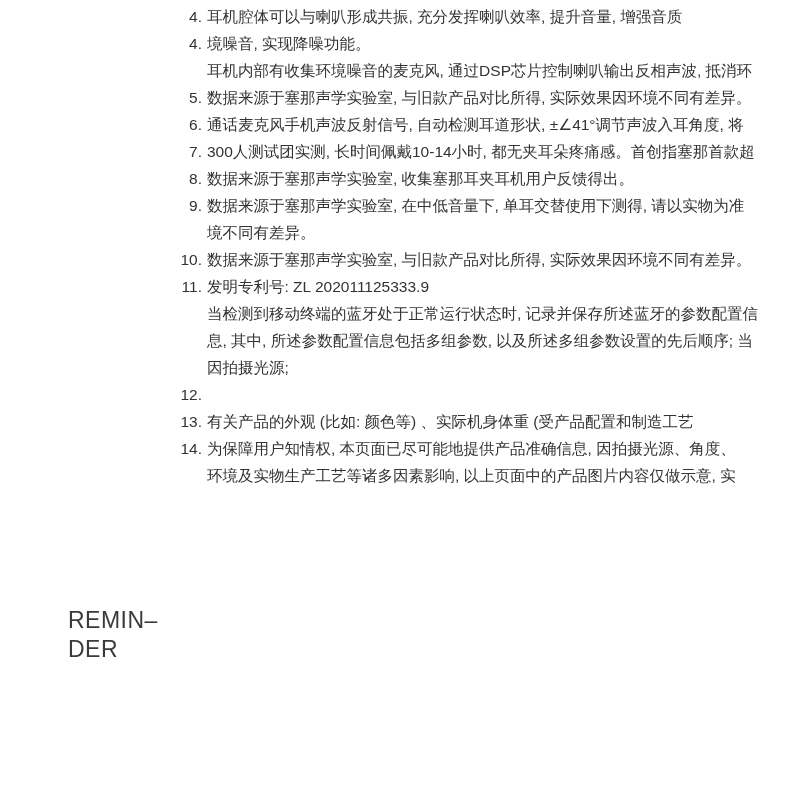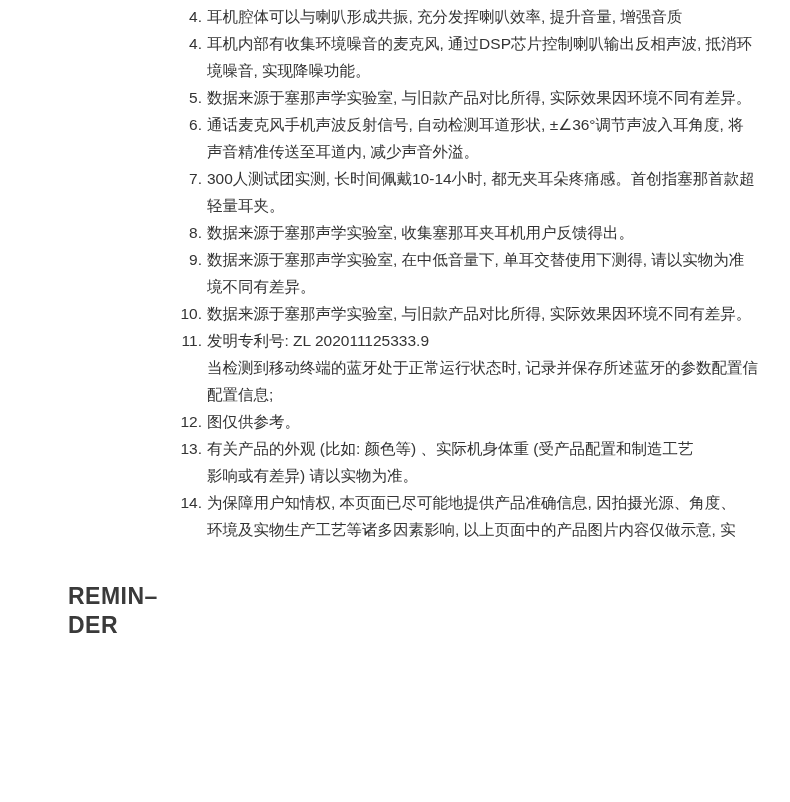--- a/index.html
+++ b/index.html
@@ -16,24 +16,24 @@
   .page {
     position: relative;
     width: 790px;
     height: 802px;
     background: #ffffff;
     overflow: hidden;
   }
   .heading {
     position: absolute;
     left: 68px;
-    top: 582px;
+    top: 606px;
     font-size: 23px;
     line-height: 29px;
-    font-weight: 700;
+    font-weight: 400;
     color: #3a3a3a;
     letter-spacing: 0.5px;
   }
   .notes {
     position: absolute;
     left: 180px;
     top: 3px;
     width: 600px;
     margin: 0;
     padding: 0;
@@ -76,45 +76,43 @@
     <li class="item">
       <span class="num">4.</span>
       <span class="lines">
         <span class="line">耳机腔体可以与喇叭形成共振, 充分发挥喇叭效率, 提升音量, 增强音质</span>
       </span>
     </li>
 
     <li class="item">
       <span class="num">4.</span>
       <span class="lines">
+        <span class="line">境噪音, 实现降噪功能。</span>
         <span class="line">耳机内部有收集环境噪音的麦克风, 通过DSP芯片控制喇叭输出反相声波, 抵消环</span>
-        <span class="line">境噪音, 实现降噪功能。</span>
       </span>
     </li>
 
     <li class="item">
       <span class="num">5.</span>
       <span class="lines">
         <span class="line">数据来源于塞那声学实验室, 与旧款产品对比所得, 实际效果因环境不同有差异。</span>
       </span>
     </li>
 
     <li class="item">
       <span class="num">6.</span>
       <span class="lines">
-        <span class="line">通话麦克风手机声波反射信号, 自动检测耳道形状, ±∠36°调节声波入耳角度, 将</span>
-        <span class="line">声音精准传送至耳道内, 减少声音外溢。</span>
+        <span class="line">通话麦克风手机声波反射信号, 自动检测耳道形状, ±∠41°调节声波入耳角度, 将</span>
       </span>
     </li>
 
     <li class="item">
       <span class="num">7.</span>
       <span class="lines">
         <span class="line">300人测试团实测, 长时间佩戴10-14小时, 都无夹耳朵疼痛感。首创指塞那首款超</span>
-        <span class="line">轻量耳夹。</span>
       </span>
     </li>
 
     <li class="item">
       <span class="num">8.</span>
       <span class="lines">
         <span class="line">数据来源于塞那声学实验室, 收集塞那耳夹耳机用户反馈得出。</span>
       </span>
     </li>
 
@@ -131,36 +129,35 @@
       <span class="lines">
         <span class="line">数据来源于塞那声学实验室, 与旧款产品对比所得, 实际效果因环境不同有差异。</span>
       </span>
     </li>
 
     <li class="item">
       <span class="num">11.</span>
       <span class="lines">
         <span class="line">发明专利号: ZL 202011125333.9</span>
         <span class="line">当检测到移动终端的蓝牙处于正常运行状态时, 记录并保存所述蓝牙的参数配置信</span>
-        <span class="line">配置信息;</span>
+        <span class="line">息, 其中, 所述参数配置信息包括多组参数, 以及所述多组参数设置的先后顺序; 当</span>
+        <span class="line">因拍摄光源;</span>
       </span>
     </li>
 
     <li class="item">
       <span class="num">12.</span>
       <span class="lines">
-        <span class="line">图仅供参考。</span>
       </span>
     </li>
 
     <li class="item">
       <span class="num">13.</span>
       <span class="lines">
         <span class="line">有关产品的外观 (比如: 颜色等) 、实际机身体重 (受产品配置和制造工艺</span>
-        <span class="line">影响或有差异) 请以实物为准。</span>
       </span>
     </li>
 
     <li class="item">
       <span class="num">14.</span>
       <span class="lines">
         <span class="line">为保障用户知情权, 本页面已尽可能地提供产品准确信息, 因拍摄光源、角度、</span>
         <span class="line">环境及实物生产工艺等诸多因素影响, 以上页面中的产品图片内容仅做示意, 实</span>
       </span>
     </li>

